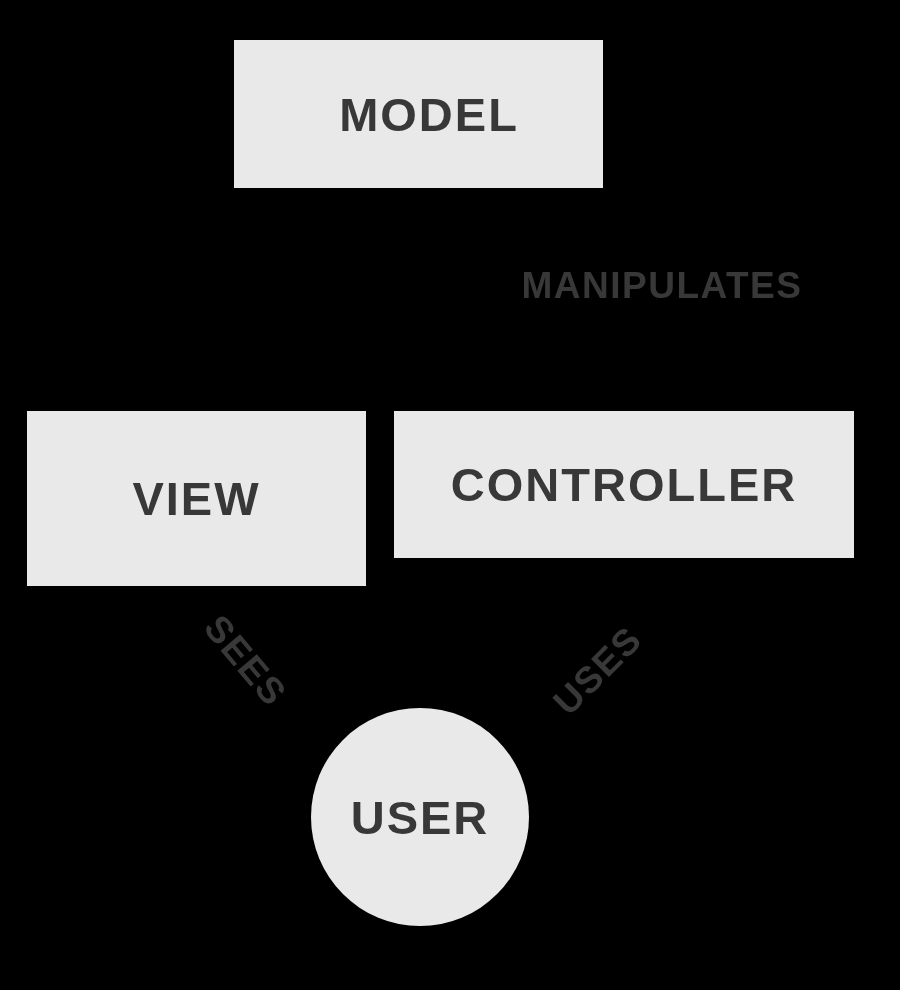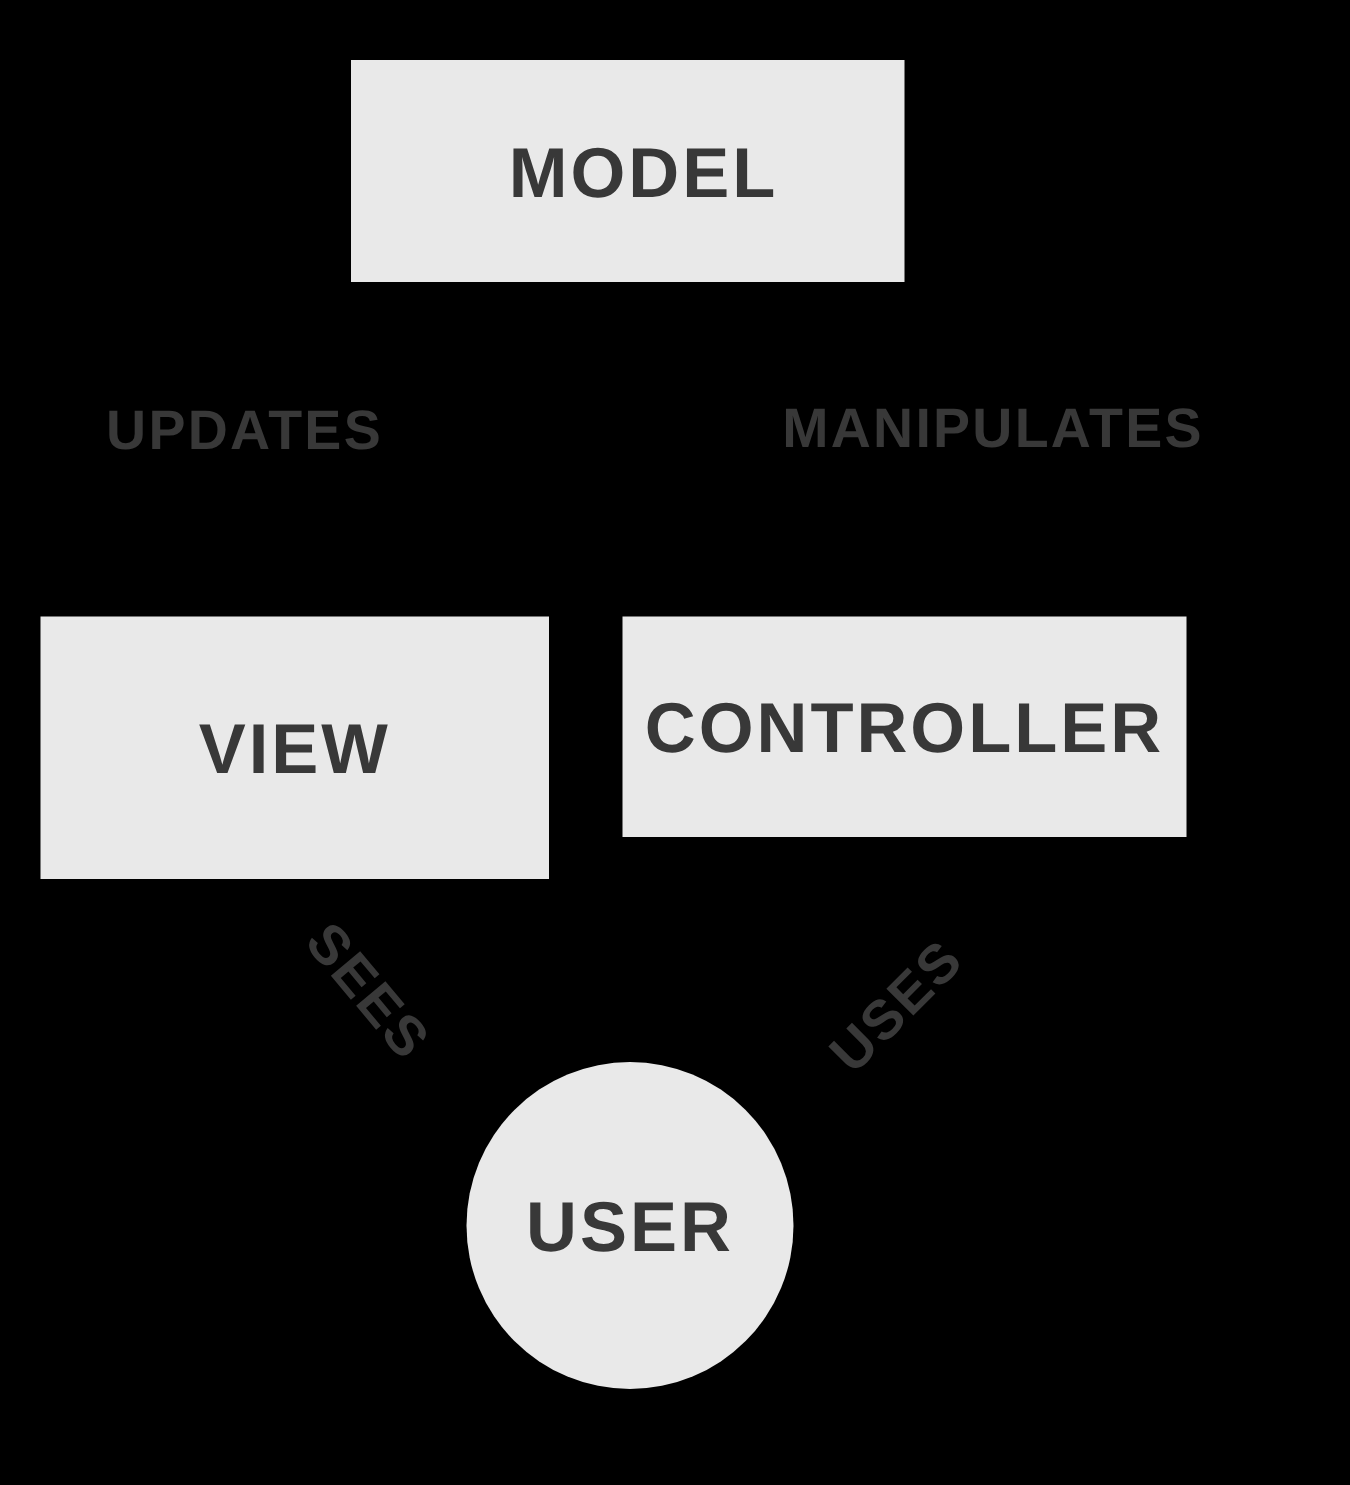--- a/index.html
+++ b/index.html
@@ -28,21 +28,21 @@
     align-items: center;
     justify-content: center;
   }
   .node-label {
     font-size: 47px;
     letter-spacing: 2px;
     white-space: nowrap;
   }
   .node-model      { left: 234px; top: 40px;  width: 369px; height: 148px; padding-left: 21px; }
   .node-view       { left: 27px;  top: 411px; width: 339px; height: 175px; }
-  .node-controller { left: 415px; top: 411px; width: 376px; height: 147px; text-align: center; }
+  .node-controller { left: 394px; top: 411px; width: 460px; height: 147px; text-align: center; }
   .node-user       { left: 311px; top: 708px; width: 218px; height: 218px; border-radius: 50%; }
   .edge-label {
     position: absolute;
     font-size: 37px;
     letter-spacing: 1.5px;
     white-space: nowrap;
     transform: translate(-50%, -50%);
   }
   .label-updates     { left: 163px; top: 287px; }
   .label-manipulates { left: 662px; top: 286px; }
@@ -51,21 +51,20 @@
 </style>
 </head>
 <body>
 
 <div class="diagram">
 
   <div class="node node-model">
     <span class="node-label">MODEL</span>
   </div>
 
-  <div class="edge-label label-updates">UPDATES</div>
 
   <div class="edge-label label-manipulates">MANIPULATES</div>
 
   <div class="node node-view">
     <span class="node-label">VIEW</span>
   </div>
 
   <div class="node node-controller">
     <span class="node-label">CONTROLLER</span>
   </div>

